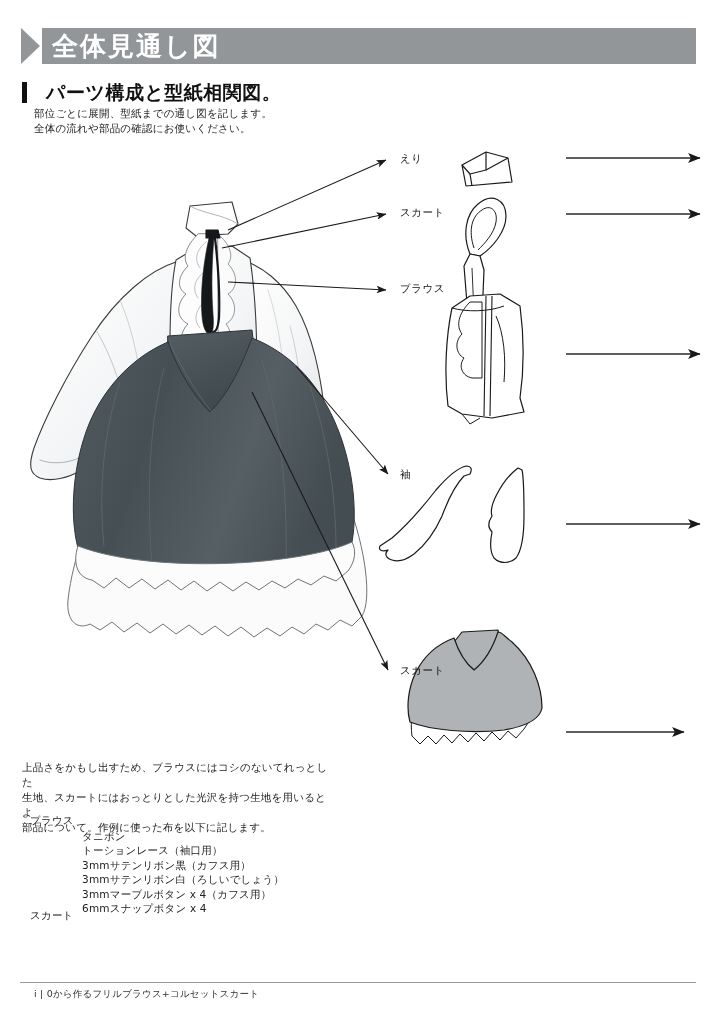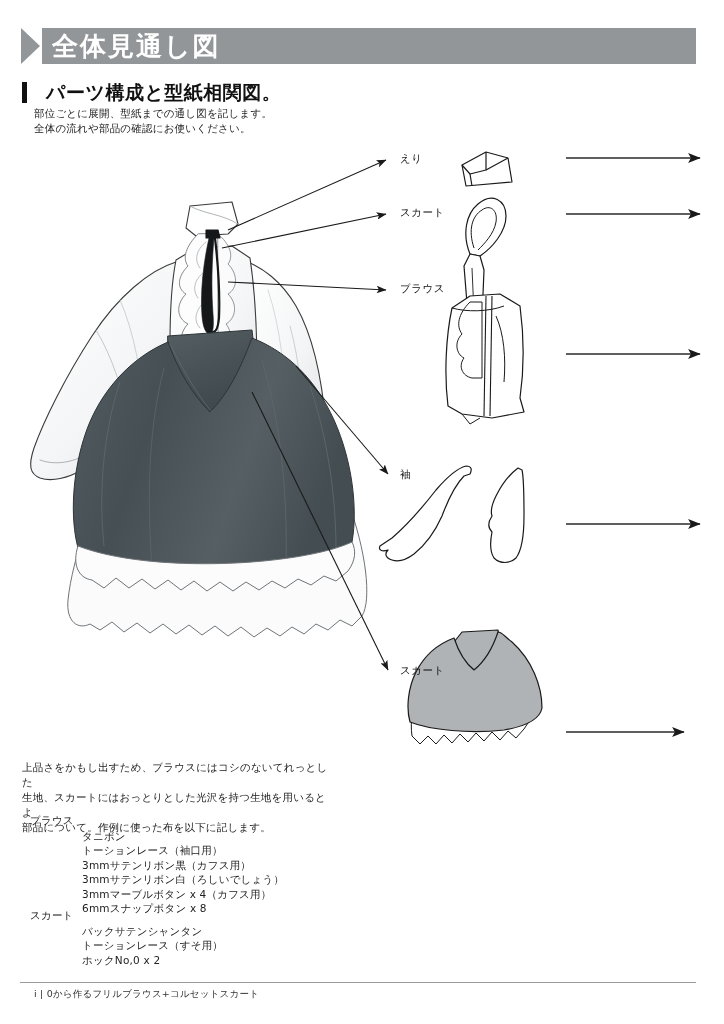--- a/index.html
+++ b/index.html
@@ -386,29 +386,24 @@
 部品について。作例に使った布を以下に記します。</div>
 
   <div class="mat-group" id="mat-blouse">
     <div class="mat-title">ブラウス</div>
     <ul class="mat-items">
       <li>タニボン</li>
       <li>トーションレース（袖口用）</li>
       <li>3mmサテンリボン黒（カフス用）</li>
       <li>3mmサテンリボン白（ろしいでしょう）</li>
       <li>3mmマーブルボタン x 4（カフス用）</li>
-      <li>6mmスナップボタン x 8</li>
+      <li>6mmスナップボタン x 4</li>
     </ul>
   </div>
 
   <div class="mat-group" id="mat-skirt">
     <div class="mat-title">スカート</div>
-    <ul class="mat-items">
-      <li>バックサテンシャンタン</li>
-      <li>トーションレース（すそ用）</li>
-      <li>ホックNo,0 x 2</li>
-    </ul>
   </div>
 
   <div class="footer-rule"></div>
   <div class="footer-text">i | 0から作るフリルブラウス+コルセットスカート</div>
 
 </div>
 
 </body></html>

